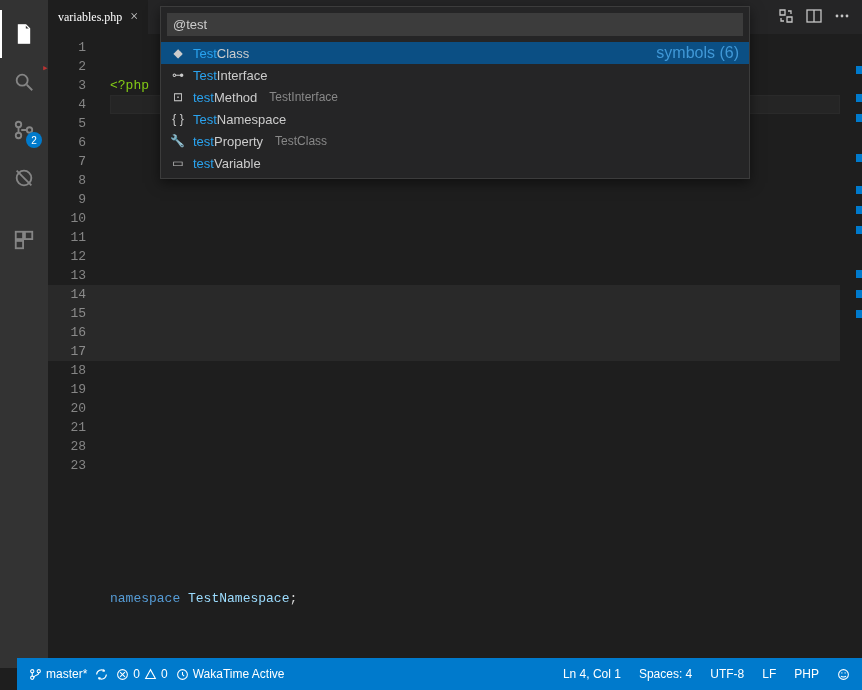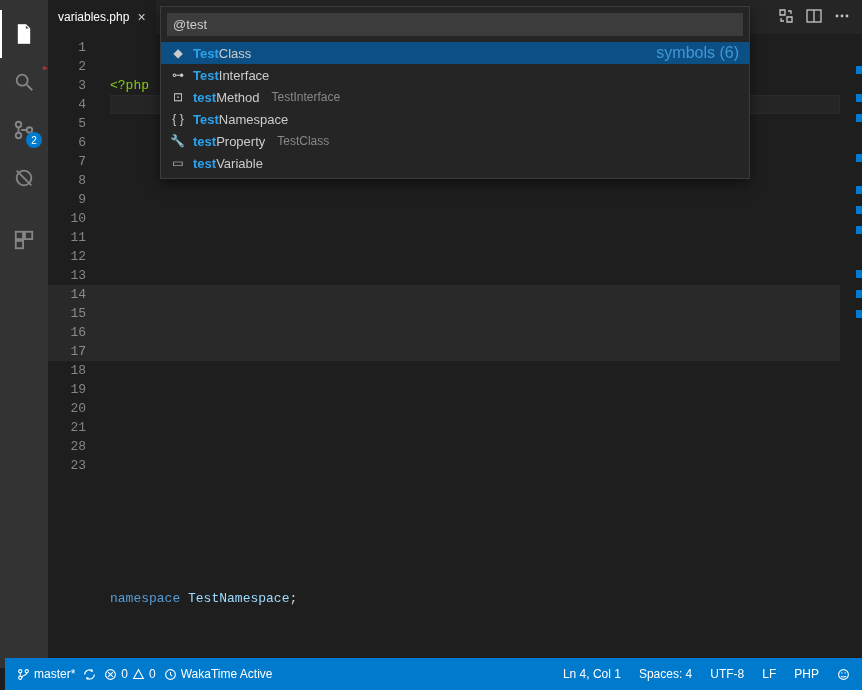--- a/index.html
+++ b/index.html
@@ -48,20 +48,21 @@
     background: #252526;
     display: flex; align-items: stretch;
   }
   .tab {
     display: flex; align-items: center;
     padding: 0 10px;
     background: #1e1e1e;
     color: #ffffff;
     gap: 8px;
     font-size: 12px;
+    font-family: Liberation Serif, serif;
   }
   .tab .close { font-size: 14px; color: #cccccc; }
   .tab-bar-actions {
     margin-left: auto; display: flex; align-items: center; gap: 12px;
     padding-right: 12px;
   }
   .tab-bar-actions svg { width: 16px; height: 16px; fill: #c5c5c5; }
 
   
   .editor {
@@ -122,27 +123,27 @@
   .qo-list { padding-bottom: 4px; }
   .qo-item {
     display: flex; align-items: center;
     padding: 2px 10px;
     height: 22px;
     gap: 8px;
   }
   .qo-item.selected { background: #0b4f84; }
   .qo-icon { width: 14px; display: inline-flex; font-size: 12px; color: #cccccc; justify-content: center;}
   .qo-label { color: #cccccc; }
-  .qo-label .match { color: #2aa3ef; font-weight: 700; }
+  .qo-label .match { color: #2aa3ef; font-weight: 400; }
   .qo-desc { color: #888; font-size: 12px; margin-left: 4px;}
   .qo-right { margin-left: auto; color: #4098d7; font-size: 16px;}
 
   
   .status-bar {
-    position: absolute; left: 5px; right: 0; bottom: 0;
+    position: absolute; left: 17px; right: 0; bottom: 0;
     height: 22px; background: #007acc;
     display: flex; align-items: center;
     color: #ffffff; font-size: 12px;
     padding: 16px 8px; gap: 0;
   }
   .sb-item { display: flex; align-items: center; gap: 4px; height: 100%; padding: 0 4px;}
   .sb-right { margin-left: auto; display: flex; gap: 10px; align-items: center;}
   .sb-item svg { width: 13px; height: 13px; fill: #fff; }
 </style>
 </head>

